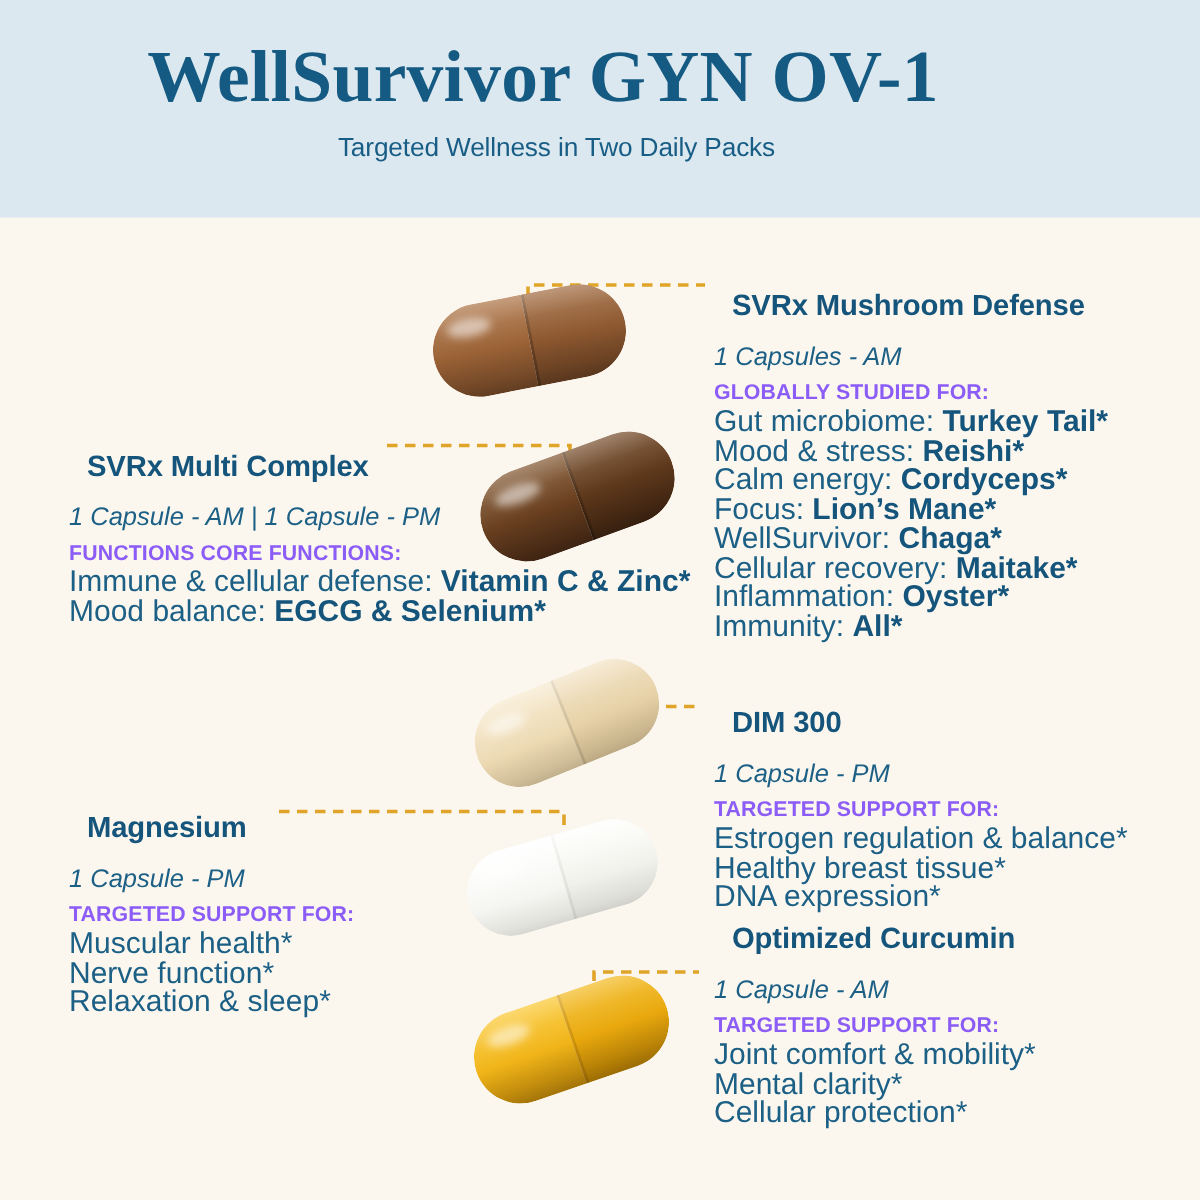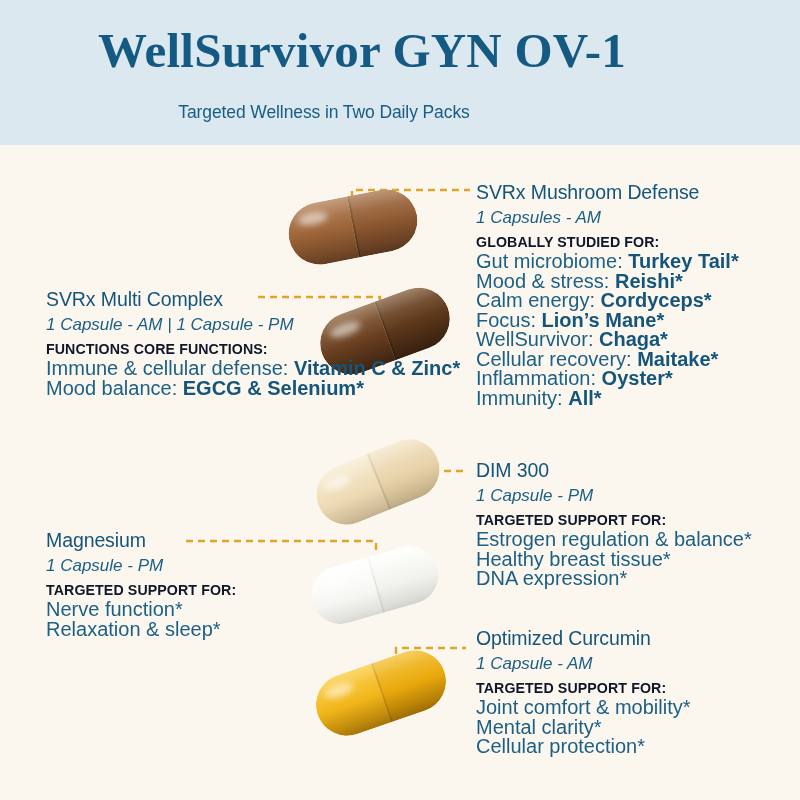--- a/index.html
+++ b/index.html
@@ -29,26 +29,27 @@
     text-align: center;
     font-family: "Liberation Serif", serif;
     font-size: 49px;
     font-weight: 700;
     color: #155a82;
     letter-spacing: 0.2px;
     white-space: nowrap;
   }
   #page-subtitle {
     position: absolute;
-    left: 0; top: 102px;
+    left: 0; top: 88px;
     width: 648px;
     text-align: center;
     font-size: 17.5px;
     color: #175d85;
     letter-spacing: -0.1px;
+    padding-left: 47px;
   }
 
   
   .capsule {
     position: absolute;
     transform-origin: 50% 50%;
   }
   .cap-body {
     position: absolute;
     left: 0; top: 0;
@@ -91,37 +92,37 @@
   
   .connector {
     position: absolute;
     pointer-events: none;
   }
 
   
   .callout { position: absolute; }
   .callout-title {
     font-size: 19.5px;
-    font-weight: 400;
+    font-weight: 700;
     color: #15557c;
     letter-spacing: -0.1px;
     white-space: nowrap;
-    margin: 0;
+    margin: 12px;
   }
   .callout-dose {
     font-size: 17px;
     font-style: italic;
     color: #1d6086;
     white-space: nowrap;
     margin: 4px 0 0 0;
   }
   .callout-heading {
     font-size: 14.2px;
     font-weight: 700;
-    color: #0f172a;
+    color: #8b5cf6;
     letter-spacing: 0.1px;
     white-space: nowrap;
     margin: 6px 0 0 0;
   }
   .callout-list {
     list-style: none;
     margin: 2px 0 0 0;
     padding: 0;
   }
   .callout-list li {
@@ -240,26 +241,27 @@
     <li>Healthy breast tissue*</li>
     <li>DNA expression*</li>
   </ul>
 </div>
 
 <div class="callout" style="left:46px; top:529px;">
   <p class="callout-title">Magnesium</p>
   <p class="callout-dose">1 Capsule - PM</p>
   <p class="callout-heading">TARGETED SUPPORT FOR:</p>
   <ul class="callout-list">
+    <li>Muscular health*</li>
     <li>Nerve function*</li>
     <li>Relaxation &amp; sleep*</li>
   </ul>
 </div>
 
-<div class="callout" style="left:476px; top:627px;">
+<div class="callout" style="left:476px; top:603px;">
   <p class="callout-title">Optimized Curcumin</p>
   <p class="callout-dose">1 Capsule - AM</p>
   <p class="callout-heading">TARGETED SUPPORT FOR:</p>
   <ul class="callout-list">
     <li>Joint comfort &amp; mobility*</li>
     <li>Mental clarity*</li>
     <li>Cellular protection*</li>
   </ul>
 </div>
 

